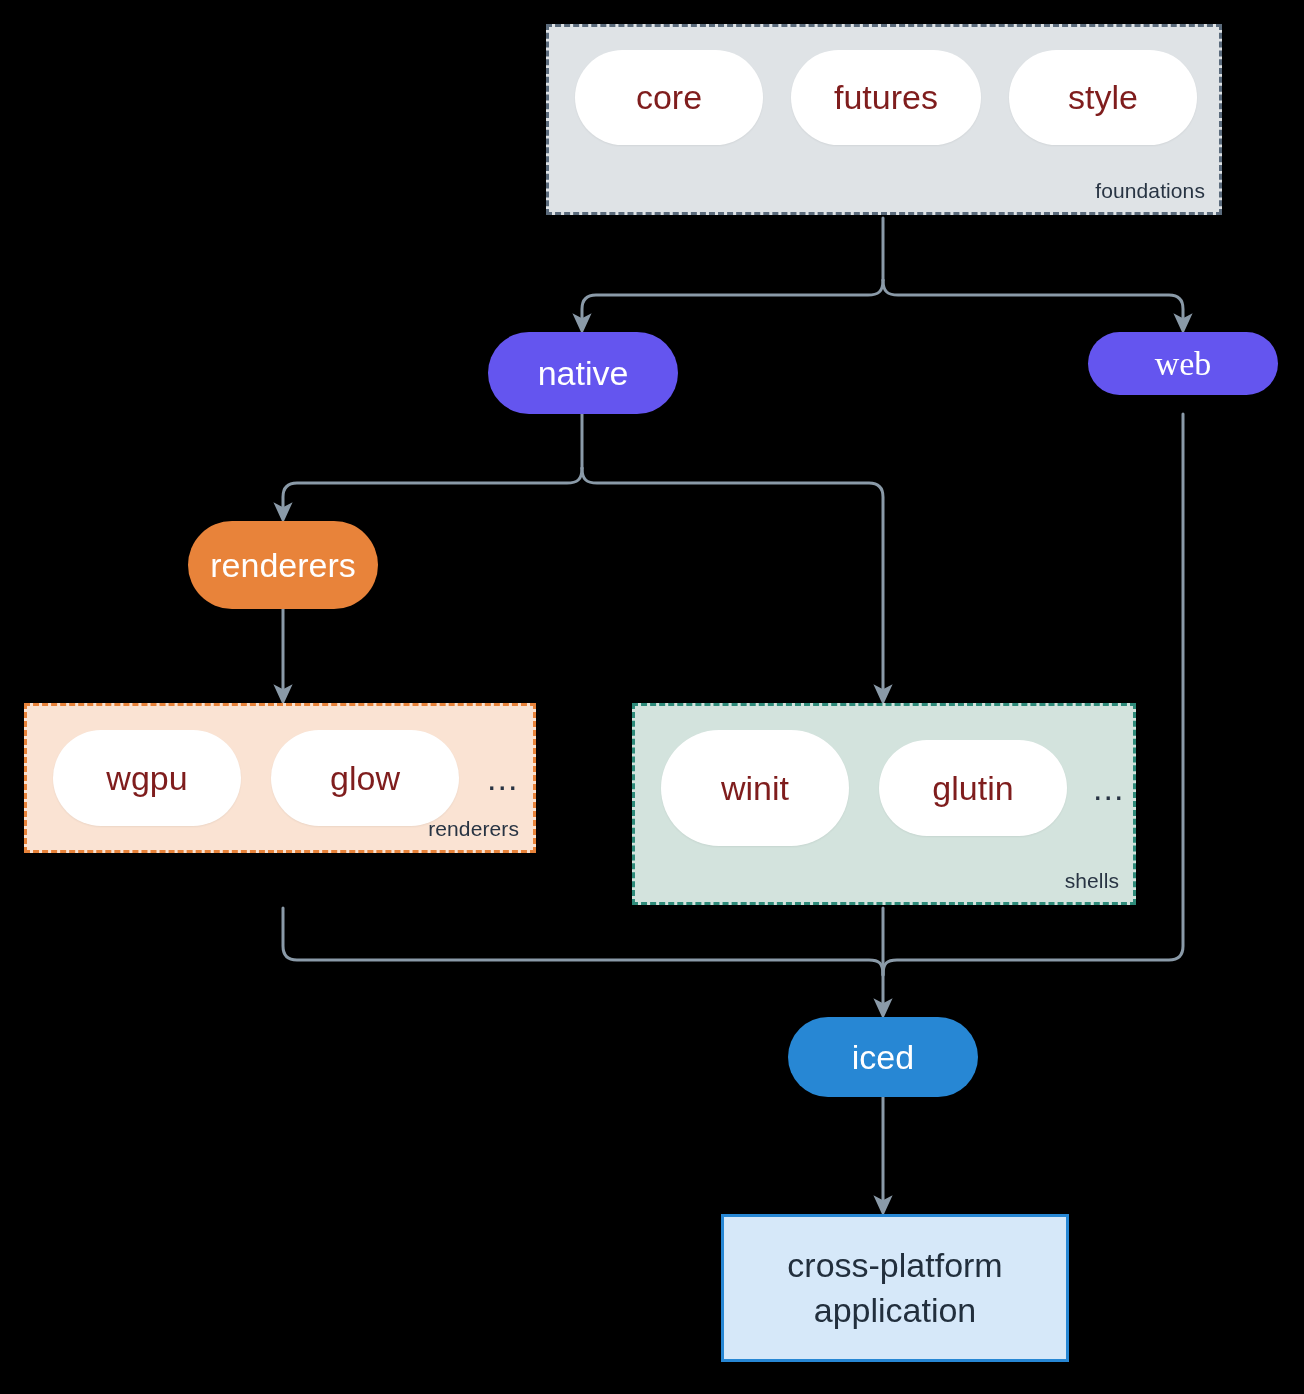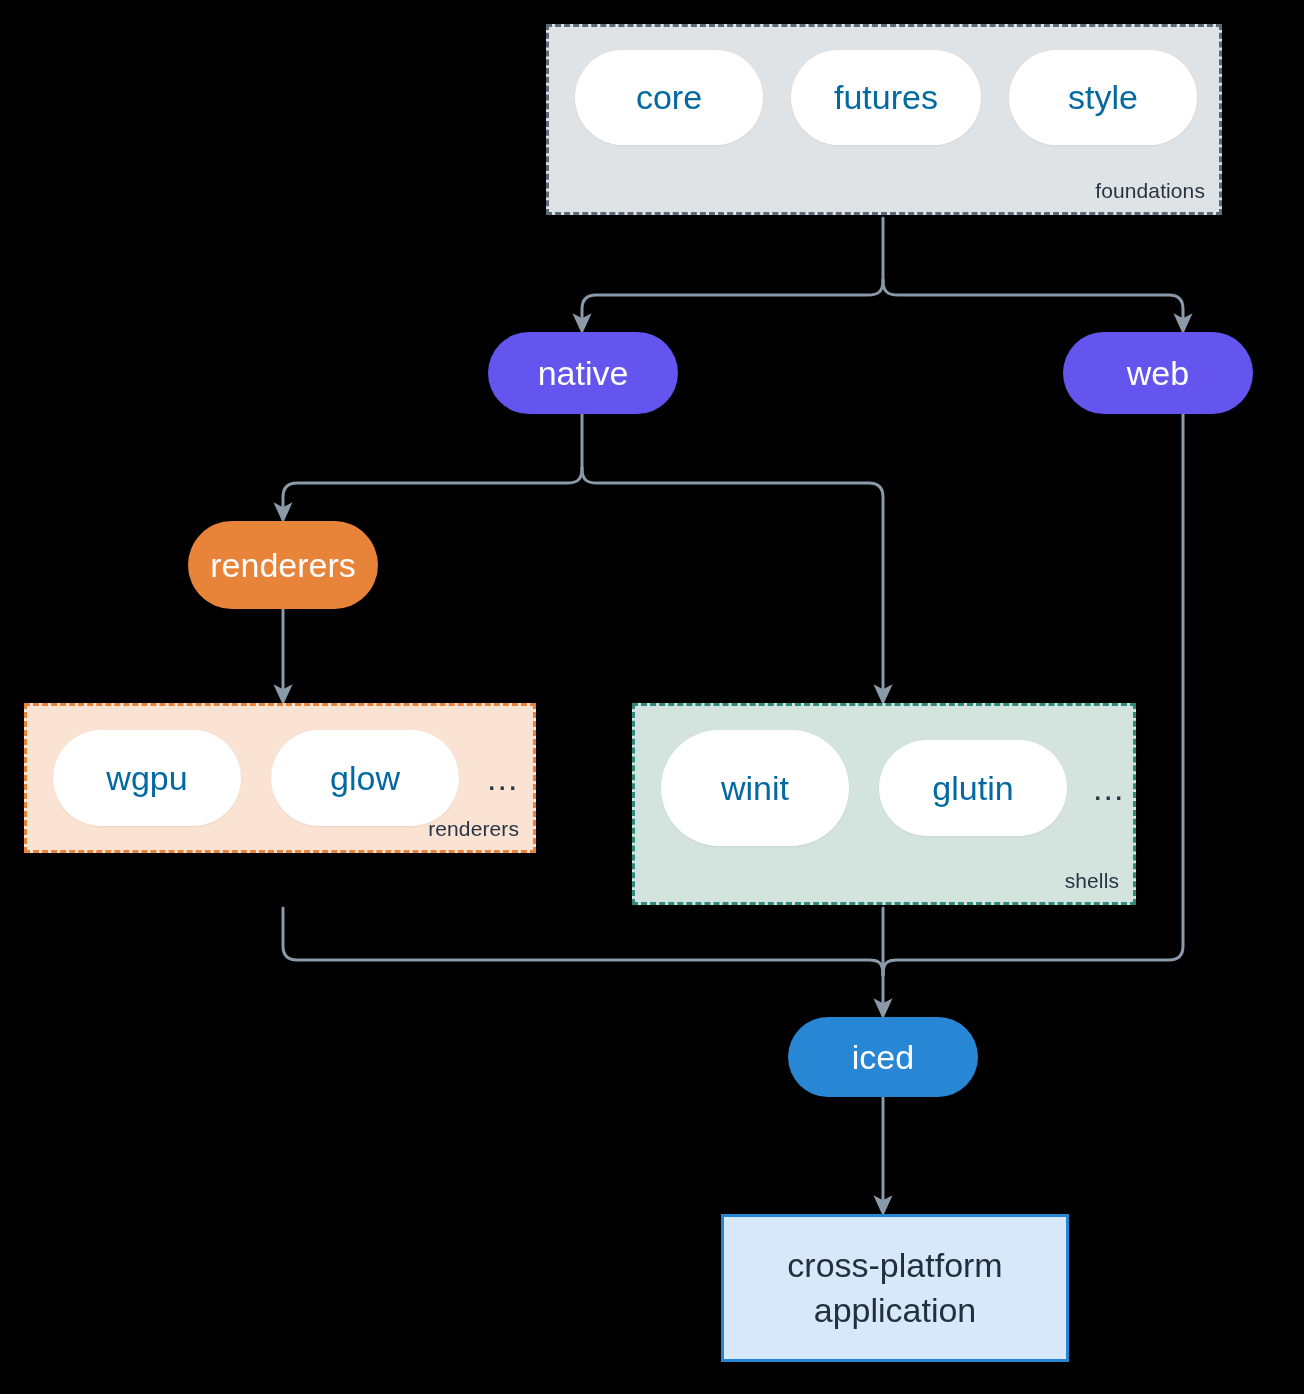--- a/index.html
+++ b/index.html
@@ -73,21 +73,21 @@
   }
 
   
   .pill {
     display: flex;
     align-items: center;
     justify-content: center;
     background: #ffffff;
     border-radius: 999px;
     font-size: 34px;
-    color: #0369a1;
+    color: #7f1d1d;
     box-shadow: 0 1px 2px rgba(0,0,0,0.06);
     white-space: nowrap;
   }
   .ellipsis {
     font-size: 34px;
     color: #283443;
     line-height: 1;
     padding: 0 4px;
     letter-spacing: 1px;
   }
@@ -97,21 +97,21 @@
     position: absolute;
     display: flex;
     align-items: center;
     justify-content: center;
     border-radius: 999px;
     color: #ffffff;
     font-size: 34px;
     white-space: nowrap;
   }
   .node-native  { left: 488px;  top: 332px;  width: 190px; height: 82px;  background: #6455ef; }
-  .node-web     { left: 1063px; top: 332px;  width: 190px; height: 82px;  background: #6455ef; }
+  .node-web     { left: 1088px; top: 332px;  width: 190px; height: 63px;  background: #6455ef; font-family: Liberation Serif, serif; }
   .node-graphics{ left: 188px;  top: 521px;  width: 190px; height: 88px;  background: #e8833a; }
   .node-iced    { left: 788px;  top: 1017px; width: 190px; height: 80px;  background: #2787d4; }
 
   .node-app {
     position: absolute;
     left: 721px;
     top: 1214px;
     width: 348px;
     height: 148px;
     box-sizing: border-box;

